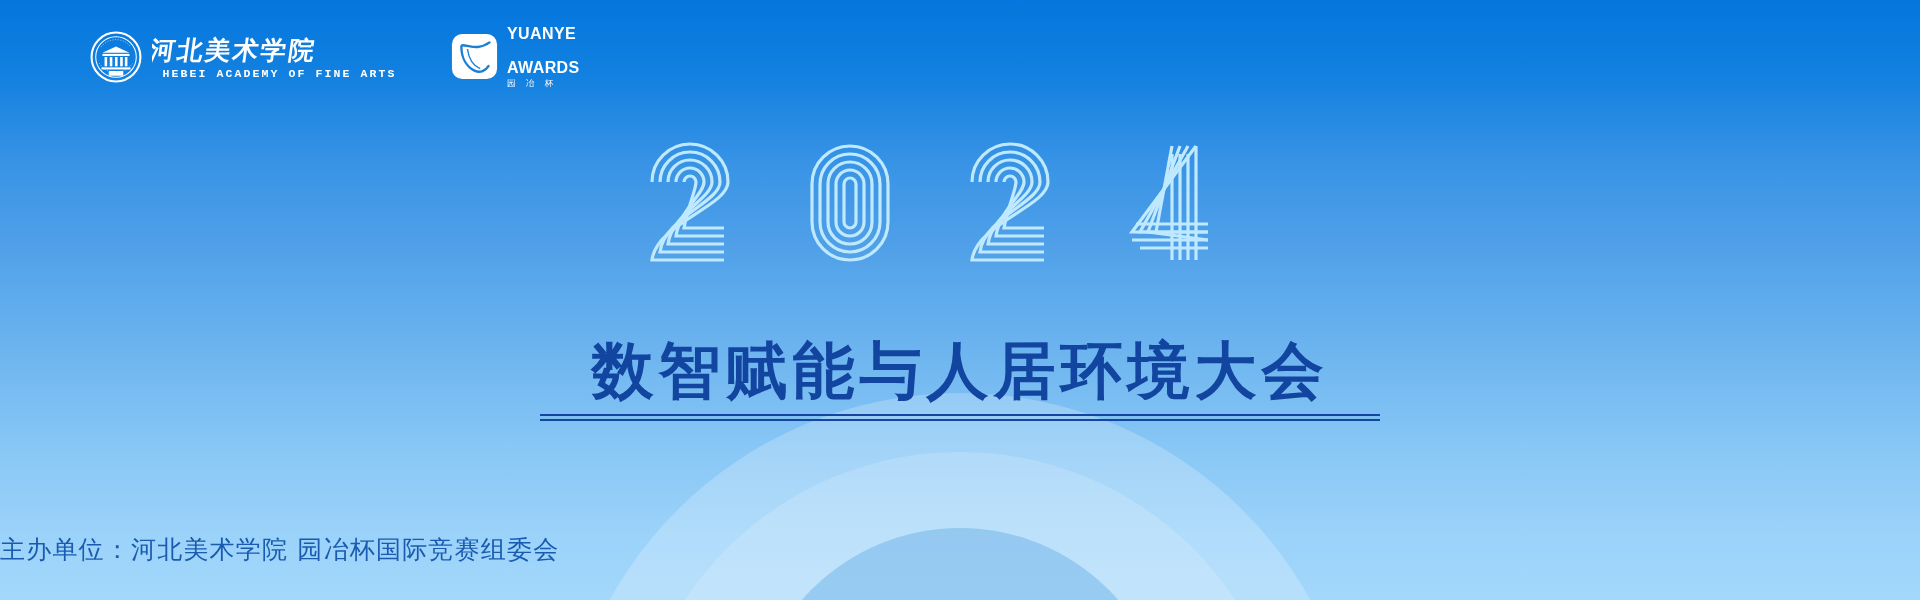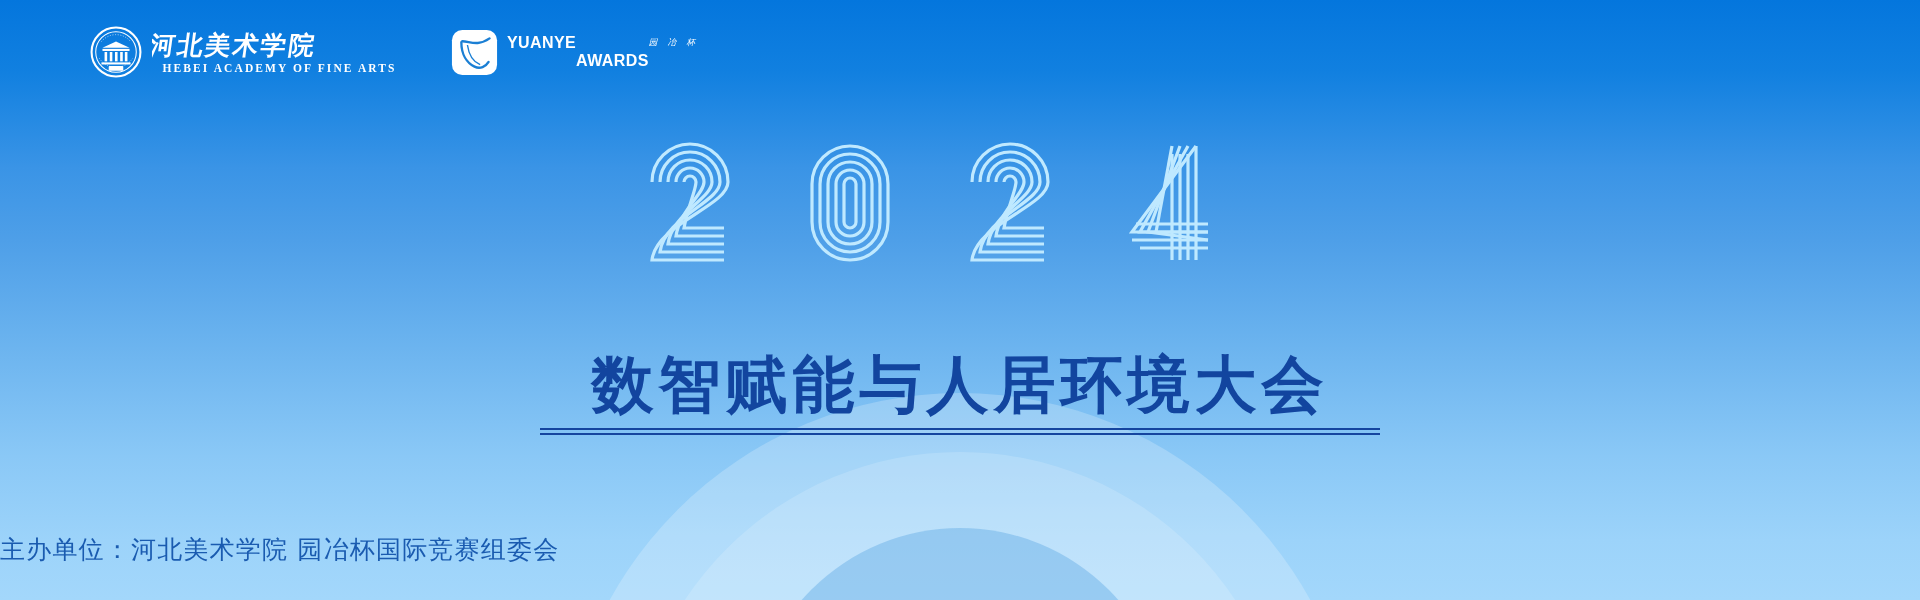--- a/index.html
+++ b/index.html
@@ -96,76 +96,76 @@
     flex-direction: column;
     align-items: center;
     line-height: 1;
   }
   .hebei-cn {
     height: 34px;
     display: block;
   }
   .hebei-en {
     color: #ffffff;
-    font-family: Liberation Serif, serif;
+    font-family: Liberation Mono, monospace;
     font-size: 11.5px;
     font-weight: bold;
     letter-spacing: 2.1px;
     margin-top: 0;
     white-space: nowrap;
   }
 
   .logo-yuanye {
     display: flex;
     align-items: center;
     gap: 9px;
   }
   .yy-mark {
     width: 47px;
     height: 47px;
     flex: 0 0 47px;
   }
   .yy-text {
     display: flex;
+    flex-direction: column;
     line-height: 1;
   }
   .yy-l1, .yy-l2 {
     color: #ffffff;
     font-size: 16px;
     font-weight: bold;
     letter-spacing: 0.4px;
   }
   .yy-l2 { margin-top: 18px; }
   .yy-cn {
     color: #ffffff;
     font-size: 8.5px;
     letter-spacing: 4px;
     margin-top: 3px;
     white-space: nowrap;
-    font-style: italic;
   }
 
   
   .year-wrap {
     position: absolute;
     left: 0;
     right: 0;
     top: 136px;
     display: flex;
     justify-content: center;
     z-index: 4;
   }
   .year-svg { display: block; }
 
   
   .title-block {
     position: absolute;
     left: 0;
     right: 0;
-    top: 352px;
+    top: 338px;
     text-align: center;
     z-index: 6;
   }
   .title-cn {
     color: #12459f;
     font-family: "DejaVu Sans", "Liberation Sans", sans-serif;
     font-size: 62px;
     font-weight: bold;
     letter-spacing: 5px;
     line-height: 1.05;

